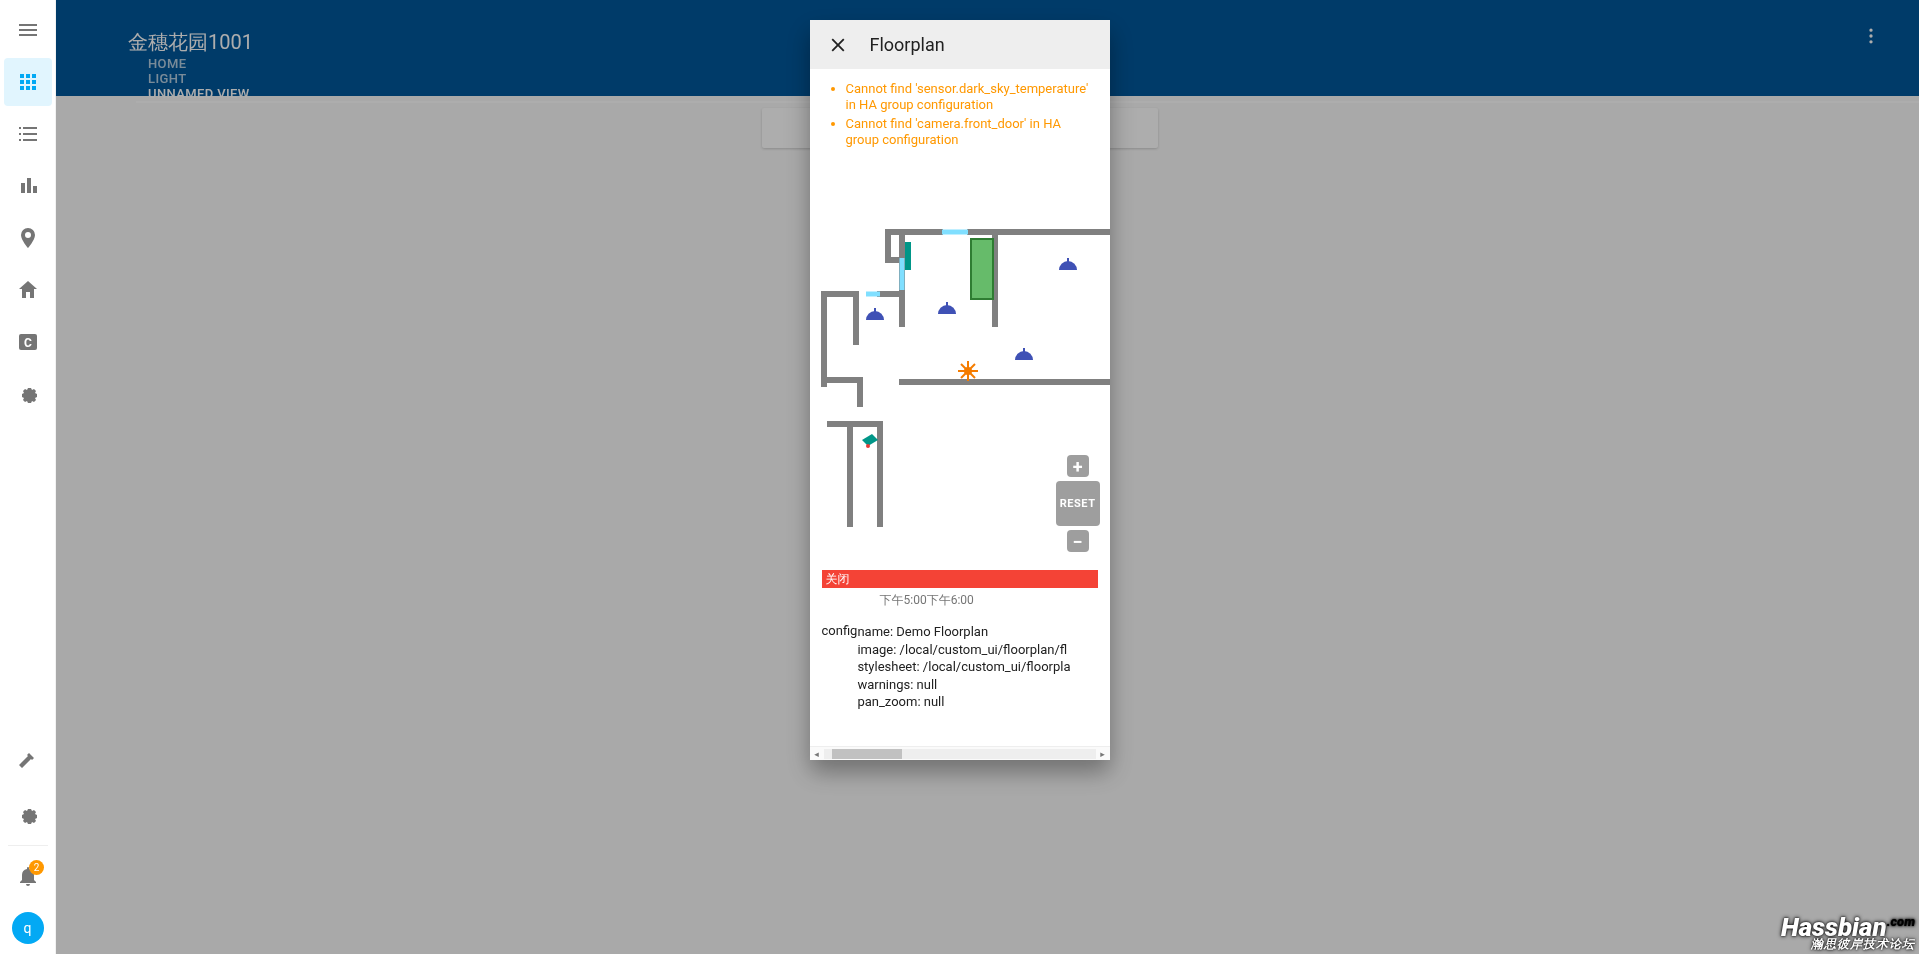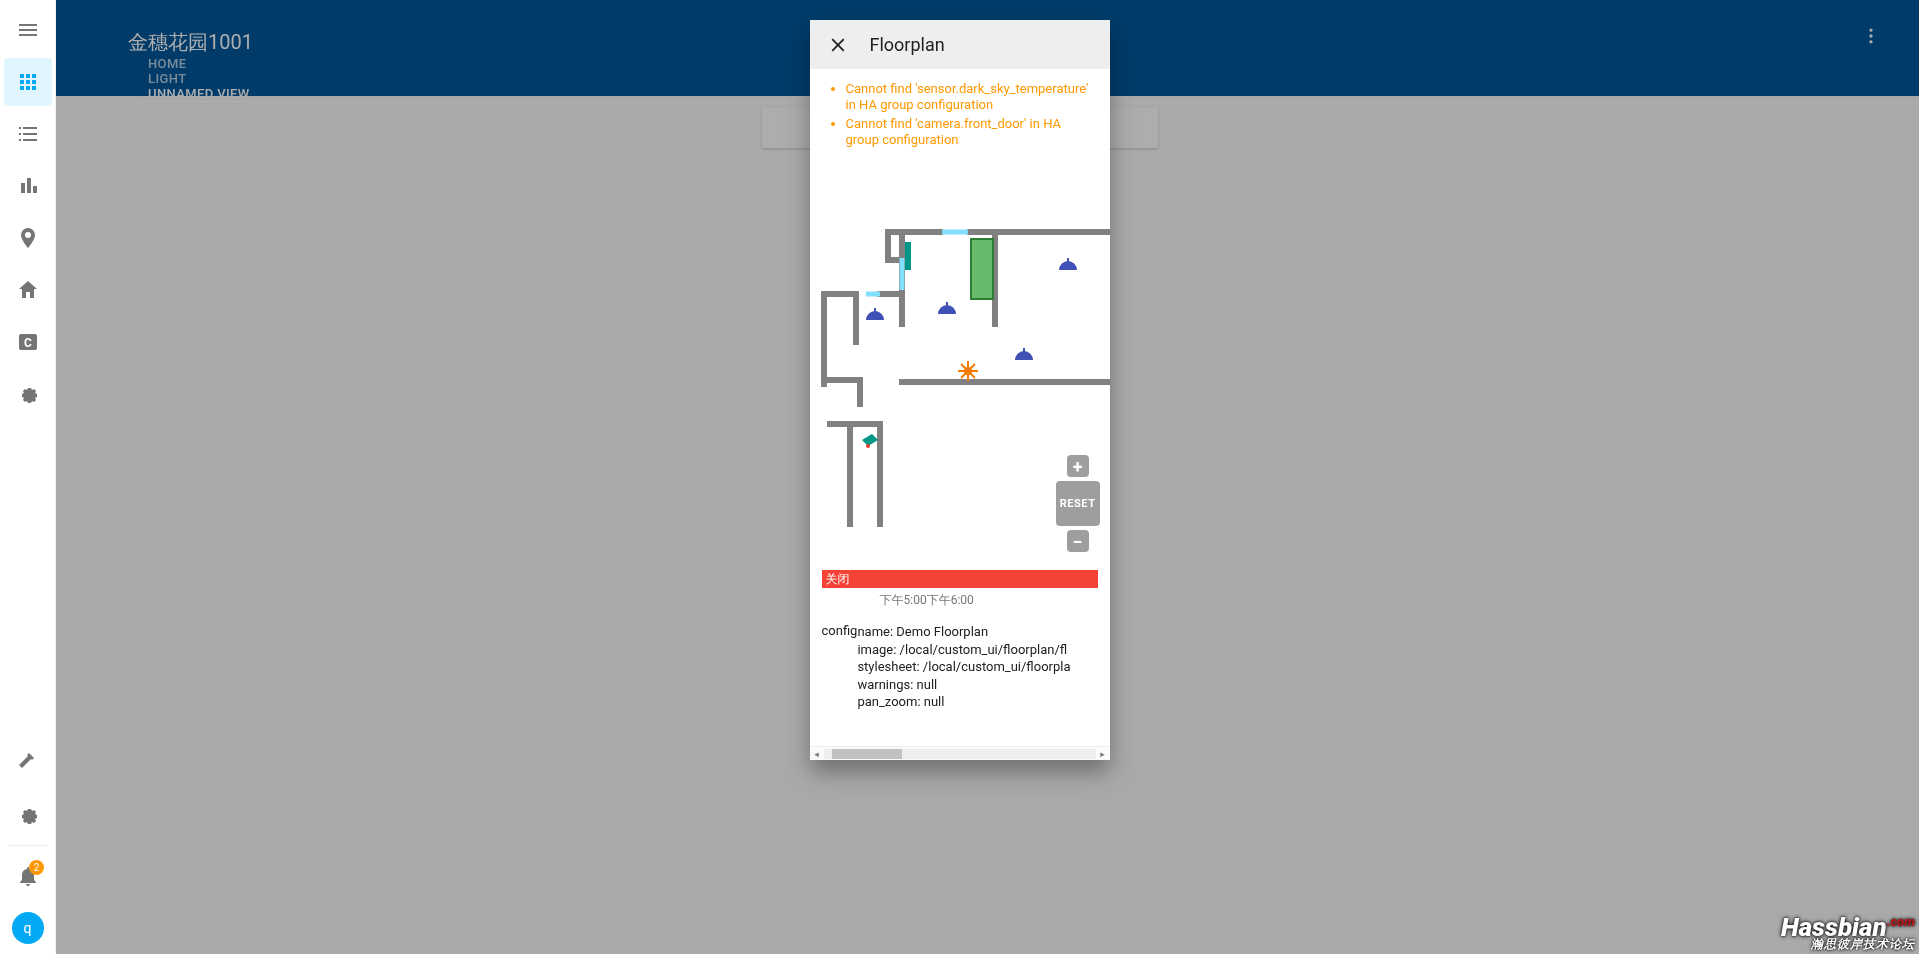--- a/index.html
+++ b/index.html
@@ -228,21 +228,21 @@
   text-align: right;
   font-family: Arial, sans-serif;
   font-weight: 900;
   font-style: italic;
   color: #fff;
   line-height: 0.9;
   text-shadow: 0 0 2px #000, 0 0 4px #000;
   pointer-events: none;
 }
 .watermark .l1 { font-size: 26px; }
-.watermark .com { color: #b91c1c; font-size: 13px; vertical-align: super; }
+.watermark .com { color: #000000; font-size: 13px; vertical-align: super; }
 .watermark .l2 { font-size: 12px; letter-spacing: 1px; }
 
 
 .scroller::-webkit-scrollbar { width: 12px; }
 .scroller::-webkit-scrollbar-track { background: #f1f1f1; }
 .scroller::-webkit-scrollbar-thumb { background: #c1c1c1; }
 </style>
 </head>
 <body>
 

